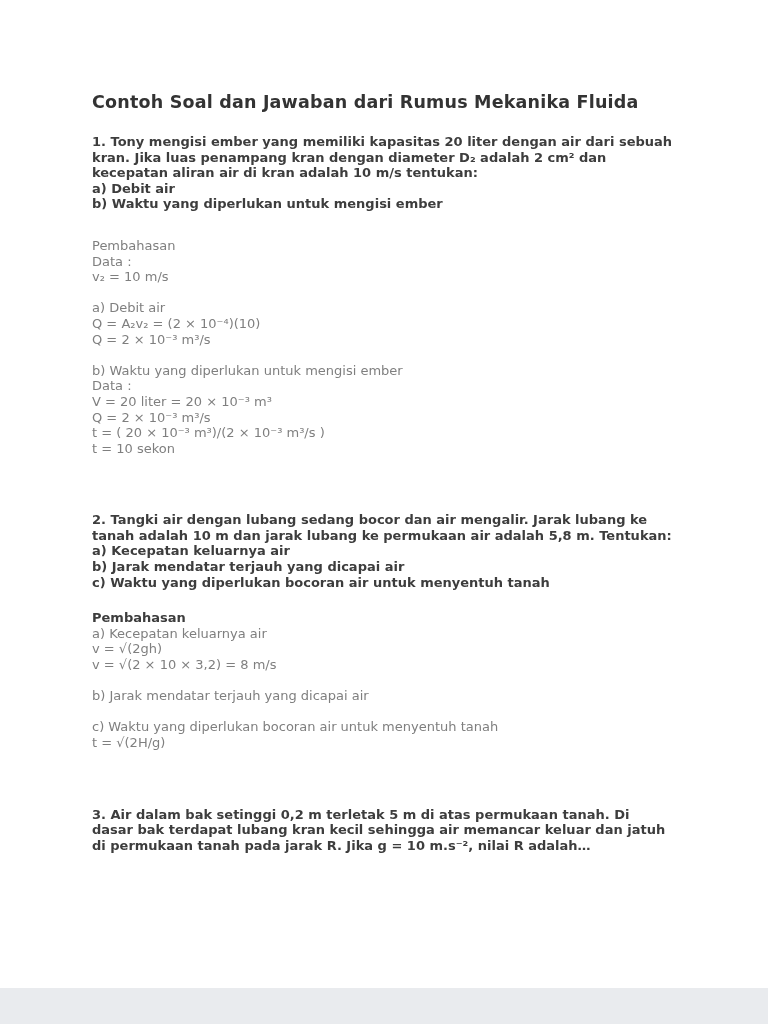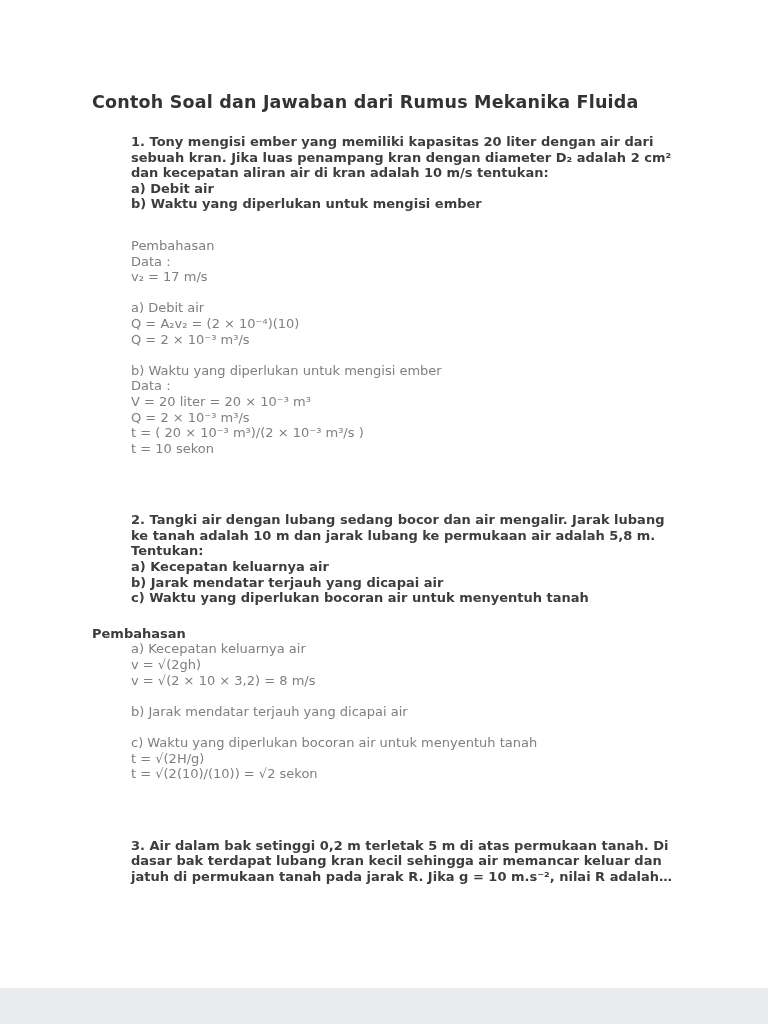--- a/index.html
+++ b/index.html
@@ -33,21 +33,20 @@
     margin: 0;
     font-size: 17.5px;
     font-weight: bold;
     color: #333333;
     letter-spacing: 0.2px;
   }
   .line {
     font-size: 13px;
     line-height: 15.6px;
     white-space: normal;
-    margin-left: 39px;
   }
   .statement {
     margin-top: 22px;
     color: #3d3d3d;
     font-weight: bold;
   }
   .solution {
     margin-top: 26px;
     color: #7f7f7f;
     font-weight: normal;
@@ -88,21 +87,21 @@
     <div class="problem">
       <div class="statement">
         <div class="line">1. Tony mengisi ember yang memiliki kapasitas 20 liter dengan air dari sebuah kran. Jika luas penampang kran dengan diameter D₂ adalah 2 cm² dan kecepatan aliran air di kran adalah 10 m/s tentukan:</div>
         <div class="line">a) Debit air</div>
         <div class="line">b) Waktu yang diperlukan untuk mengisi ember</div>
       </div>
       <div class="solution">
         <div class="group">
           <div class="line">Pembahasan</div>
           <div class="line">Data :</div>
-          <div class="line">v₂ = 17 m/s</div>
+          <div class="line">v₂ = 10 m/s</div>
         </div>
         <div class="group">
           <div class="line">a) Debit air</div>
           <div class="line">Q = A₂v₂ = (2 × 10⁻⁴)(10)</div>
           <div class="line">Q = 2 × 10⁻³ m³/s</div>
         </div>
         <div class="group">
           <div class="line">b) Waktu yang diperlukan untuk mengisi ember</div>
           <div class="line">Data :</div>
           <div class="line">V = 20 liter = 20 × 10⁻³ m³</div>
@@ -126,21 +125,20 @@
           <div class="line">a) Kecepatan keluarnya air</div>
           <div class="line">v = √(2gh)</div>
           <div class="line">v = √(2 × 10 × 3,2) = 8 m/s</div>
         </div>
         <div class="group">
           <div class="line">b) Jarak mendatar terjauh yang dicapai air</div>
         </div>
         <div class="group">
           <div class="line">c) Waktu yang diperlukan bocoran air untuk menyentuh tanah</div>
           <div class="line">t = √(2H/g)</div>
-          <div class="line">t = √(2(10)/(10)) = √2 sekon</div>
         </div>
       </div>
     </div>
 
     <div class="problem">
       <div class="statement">
         <div class="line">3. Air dalam bak setinggi 0,2 m terletak 5 m di atas permukaan tanah. Di dasar bak terdapat lubang kran kecil sehingga air memancar keluar dan jatuh di permukaan tanah pada jarak R. Jika g = 10 m.s⁻², nilai R adalah…</div>
       </div>
     </div>
 

